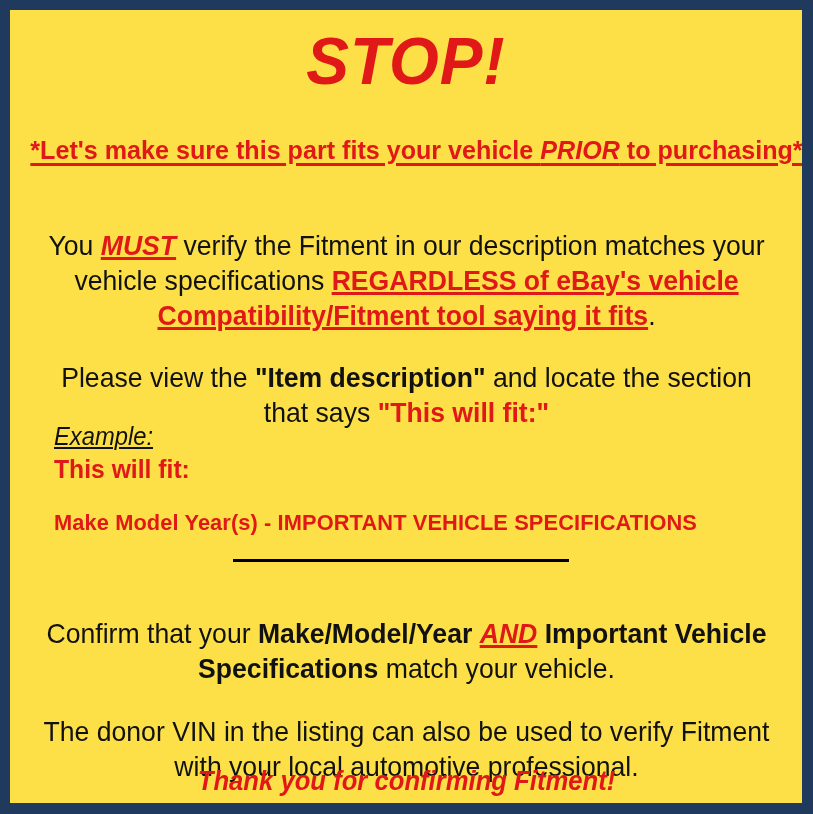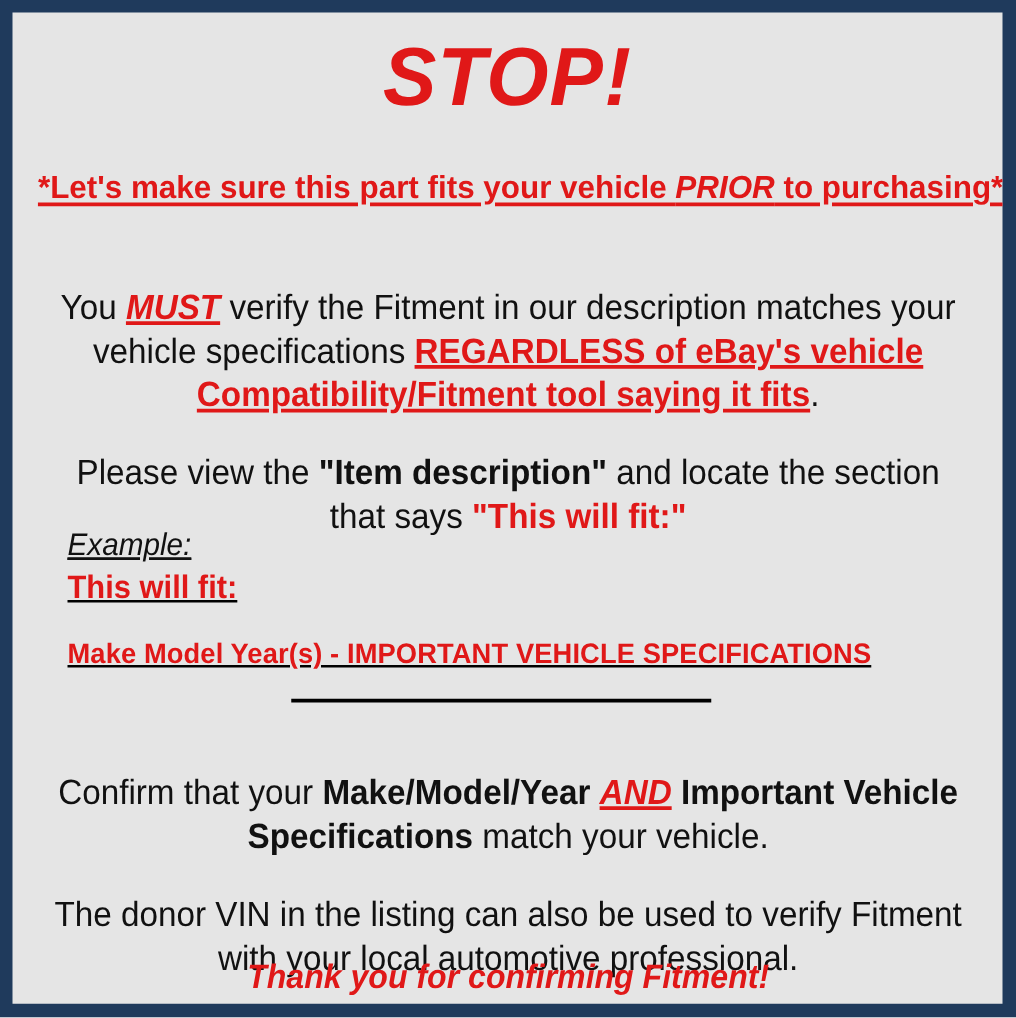--- a/index.html
+++ b/index.html
@@ -19,21 +19,21 @@
     background: #1f3a5c;
     padding: 10px 11px 11px 10px;
     overflow: hidden;
   }
 
   #notice-inner {
     position: relative;
     width: 100%;
     height: 100%;
     box-sizing: border-box;
-    background: #e5e5e5;
+    background: #fde047;
     overflow: hidden;
   }
 
   .red      { color: #e01818; }
   .b        { font-weight: 700; }
   .i        { font-style: italic; }
 
   
   #stop-title {
     position: absolute;
@@ -93,21 +93,20 @@
   #para-confirm    { top: 578px; }
   #para-vin        { top: 676px; }
 
   
   #example-block {
     position: absolute;
     top: 412px;
     left: 44px;
     width: 720px;
     text-align: left;
-    text-decoration: underline;
   }
   #example-label {
     font-size: 25px;
     line-height: 29px;
     font-style: italic;
     font-weight: 400;
     color: #111111;
     text-decoration: underline;
     text-decoration-thickness: 2px;
     text-underline-offset: 2px;

